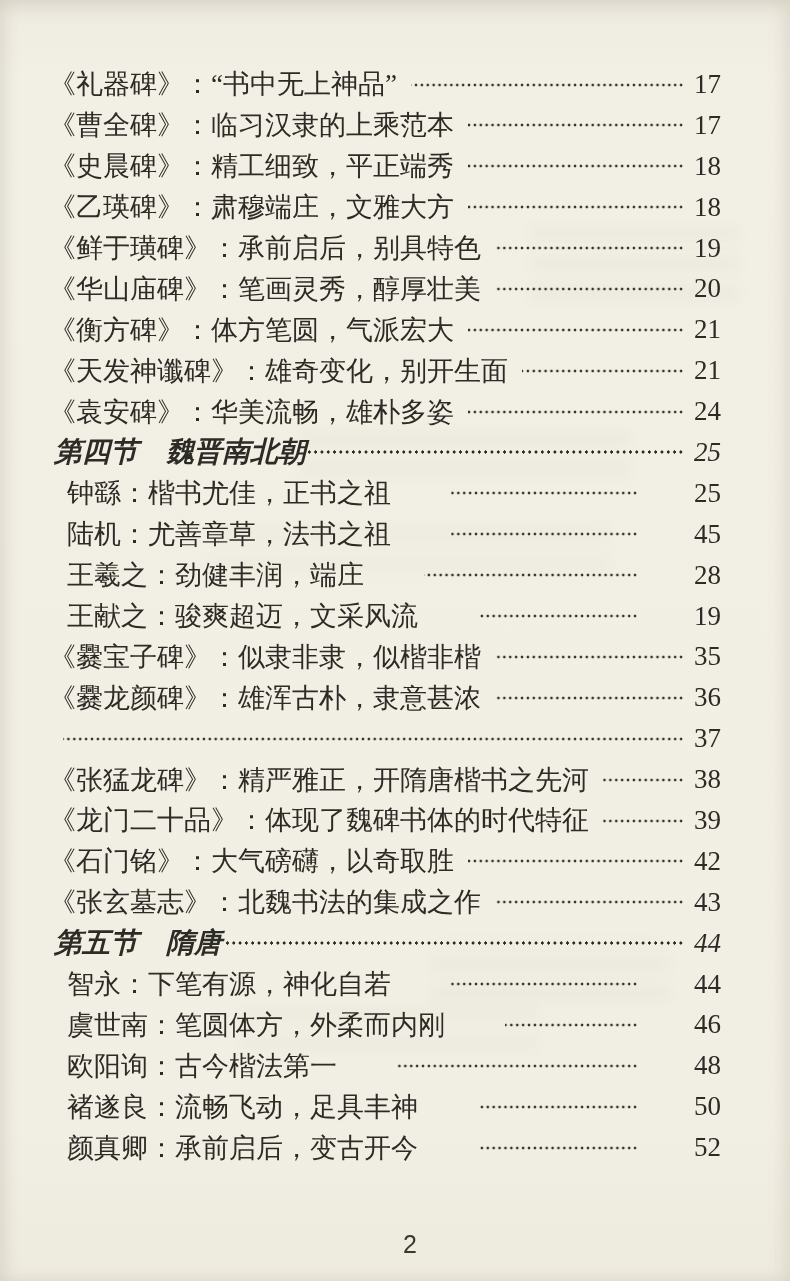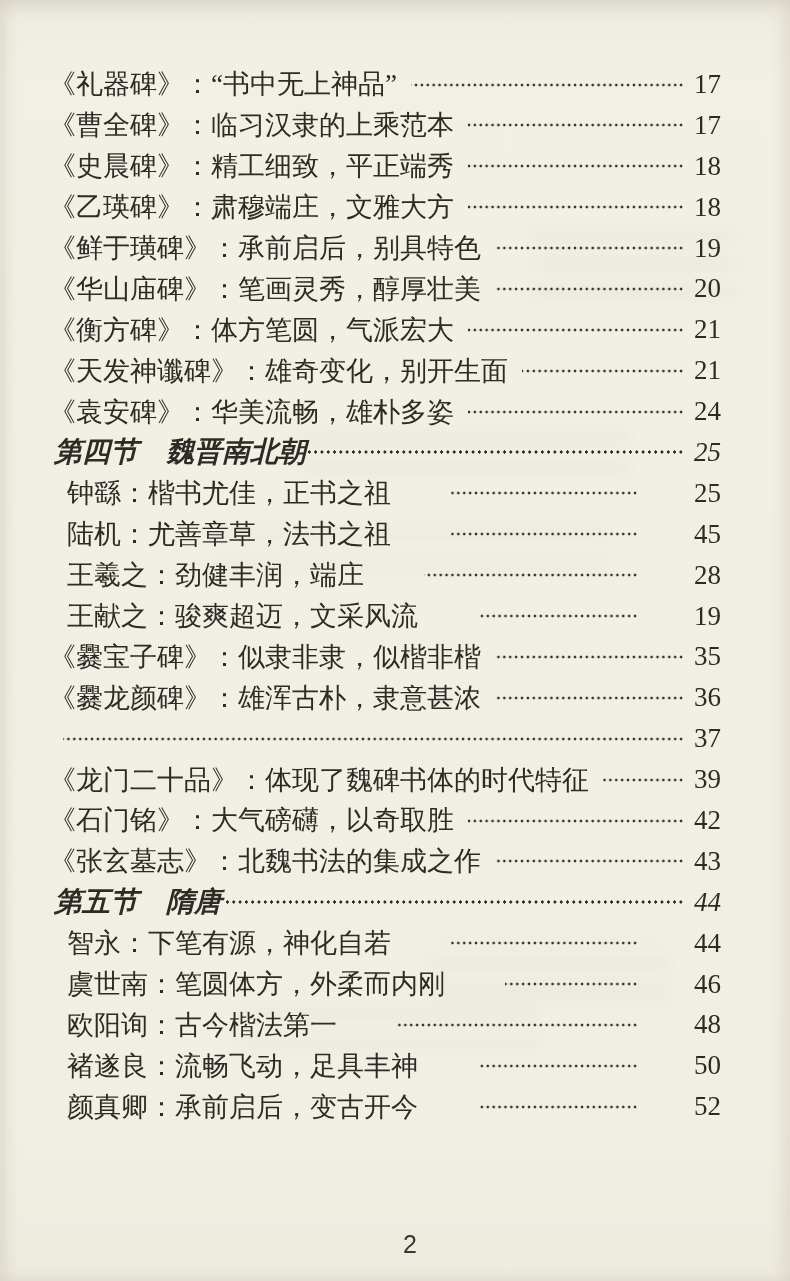--- a/index.html
+++ b/index.html
@@ -137,20 +137,25 @@
     <div class="row work">
         <span class="t">《爨龙颜碑》：雄浑古朴，隶意甚浓</span>
         <span class="leader"></span>
         <span class="pg">36</span>
       </div>
     <div class="row work">
         <span class="leader"></span>
         <span class="pg">37</span>
       </div>
     <div class="row work">
+        <span class="t">《张猛龙碑》：精严雅正，开隋唐楷书之先河</span>
+        <span class="leader"></span>
+        <span class="pg">38</span>
+      </div>
+    <div class="row work">
         <span class="t">《龙门二十品》：体现了魏碑书体的时代特征</span>
         <span class="leader"></span>
         <span class="pg">39</span>
       </div>
     <div class="row work">
         <span class="t">《石门铭》：大气磅礴，以奇取胜</span>
         <span class="leader"></span>
         <span class="pg">42</span>
       </div>
     <div class="row work">

